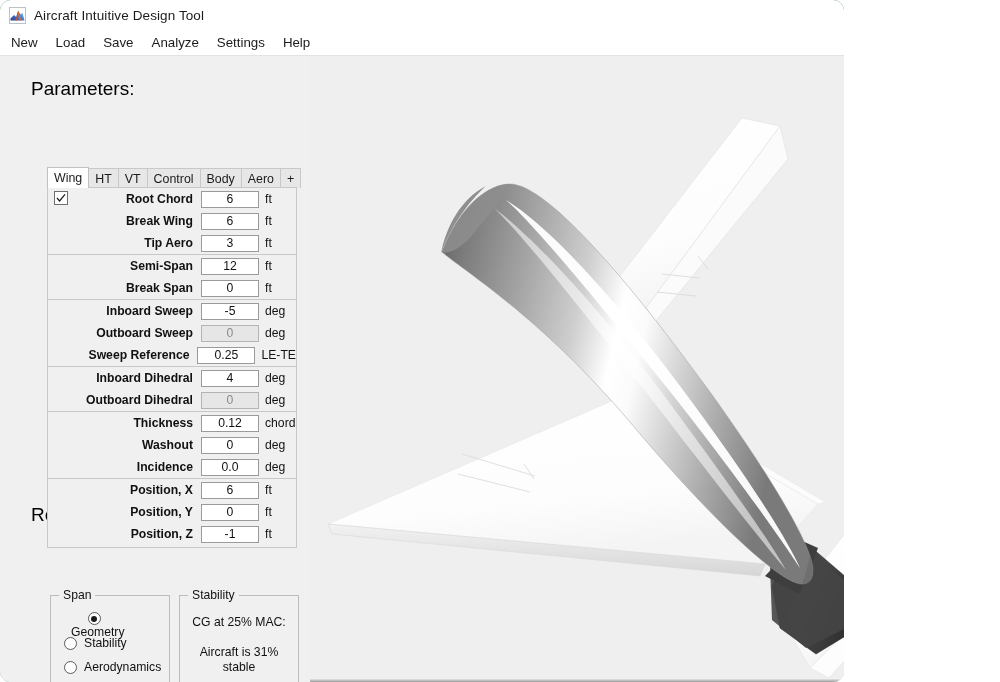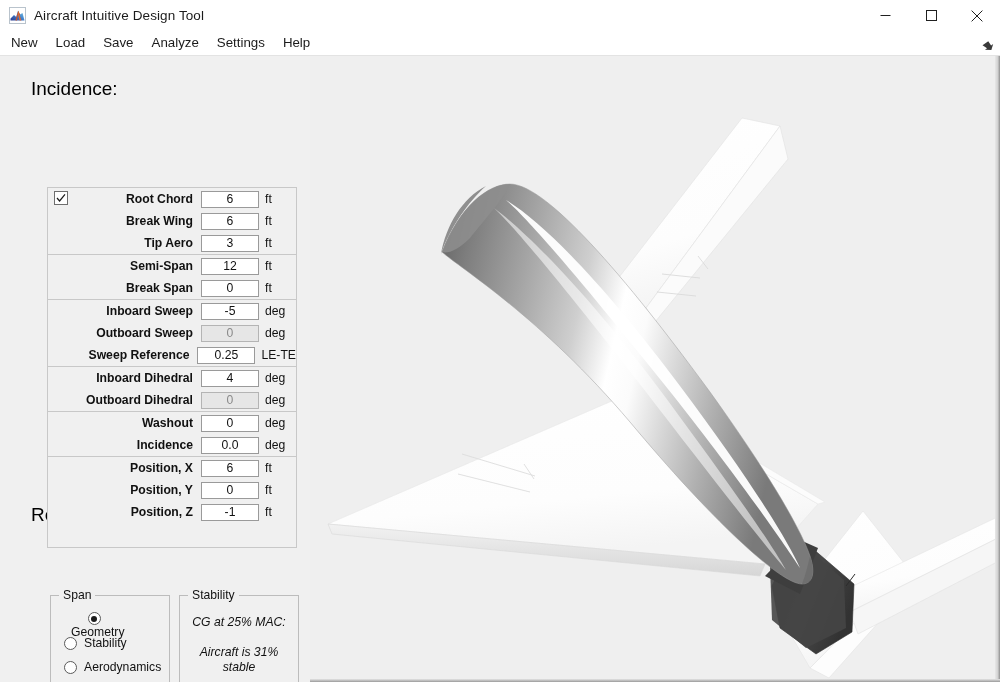--- a/index.html
+++ b/index.html
@@ -13,25 +13,26 @@
     height: 682px;
     overflow: hidden;
     font-family: "Liberation Sans", sans-serif;
     font-size: 12px;
     color: #000000;
     -webkit-font-smoothing: antialiased;
   }
 
   #app-window {
     position: relative;
-    width: 1000px;
+    width: 844px;
     height: 682px;
     background: #14532d;
     box-sizing: border-box;
     overflow: hidden;
+    border-radius: 11px;
   }
 
   
   #title-bar {
     position: absolute;
     left: 0; top: 0;
     width: 1000px;
     height: 31px;
     background: #ffffff;
     display: flex;
@@ -292,21 +293,20 @@
     white-space: nowrap;
   }
 
   .stability-line {
     position: absolute;
     width: 120px;
     text-align: center;
     font-size: 12.2px;
     color: #111111;
     white-space: nowrap;
-    font-style: italic;
   }
 
   
   #plot-area {
     position: absolute;
     left: 310px;
     top: 0;
     width: 690px;
     height: 626px;
     background: #efefef;
@@ -386,24 +386,33 @@
       <svg width="13" height="13" viewBox="0 0 13 13">
         <path d="M2 3 L9 3 L9 8 L11.5 8 L6.5 12 L1.5 8 L4 8 Z" fill="#3a3a3a" transform="rotate(-35 6.5 7)"></path>
       </svg>
     </span>
   </div>
 
   <div id="content">
 
     <div id="left-column">
 
-      <div id="parameters-heading" class="section-heading">Incidence:</div>
+      <div id="parameters-heading" class="section-heading">Parameters:</div>
 
       <div id="param-panel">
 
+        <div id="tab-strip">
+          <div class="tab active">Wing</div>
+          <div class="tab">HT</div>
+          <div class="tab">VT</div>
+          <div class="tab">Control</div>
+          <div class="tab">Body</div>
+          <div class="tab">Aero</div>
+          <div class="tab plus">+</div>
+        </div>
 
         <div id="tab-body">
 
           <div class="row-group">
             <div class="param-row">
               <span class="row-check">
                 <svg width="10" height="10" viewBox="0 0 10 10">
                     <polyline points="1,5 3.6,8 9,1.3" fill="none" stroke="#1b1b1b" stroke-width="1.2"></polyline>
                   </svg>
               </span>
@@ -461,20 +470,25 @@
               <span class="param-unit">deg</span>
             </div>
             <div class="param-row">
               <span class="param-label">Outboard Dihedral</span>
               <input class="param-input disabled" type="text" disabled="" value="0" style="">
               <span class="param-unit">deg</span>
             </div>
           </div>
 
           <div class="row-group">
+            <div class="param-row">
+              <span class="param-label">Thickness</span>
+              <input class="param-input" type="text" value="0.12" style="">
+              <span class="param-unit">chord</span>
+            </div>
             <div class="param-row">
               <span class="param-label">Washout</span>
               <input class="param-input" type="text" value="0" style="">
               <span class="param-unit">deg</span>
             </div>
             <div class="param-row">
               <span class="param-label">Incidence</span>
               <input class="param-input" type="text" value="0.0" style="">
               <span class="param-unit">deg</span>
             </div>

